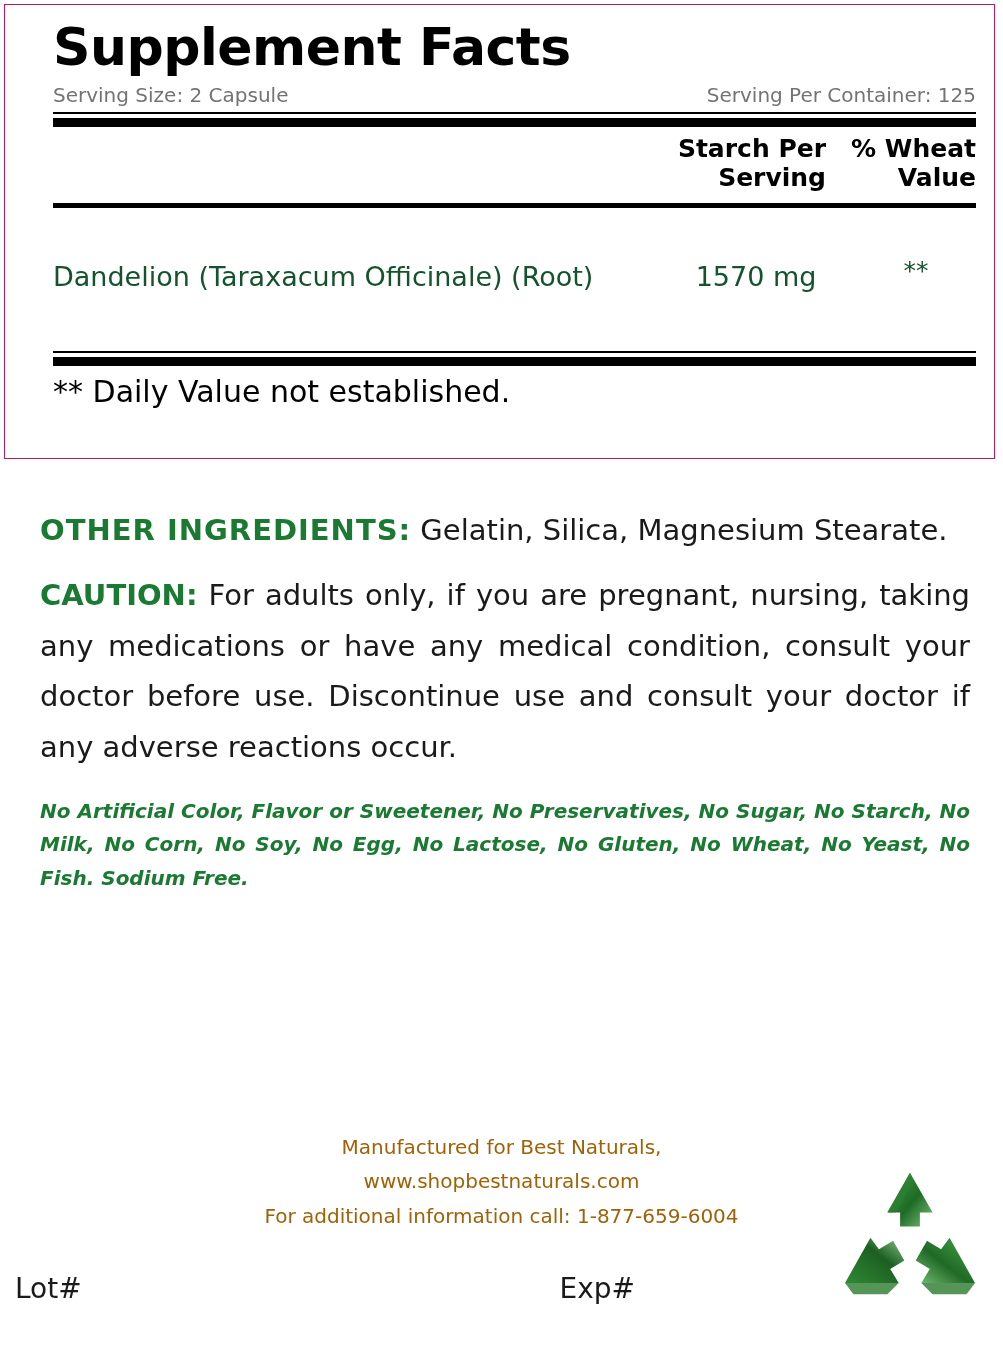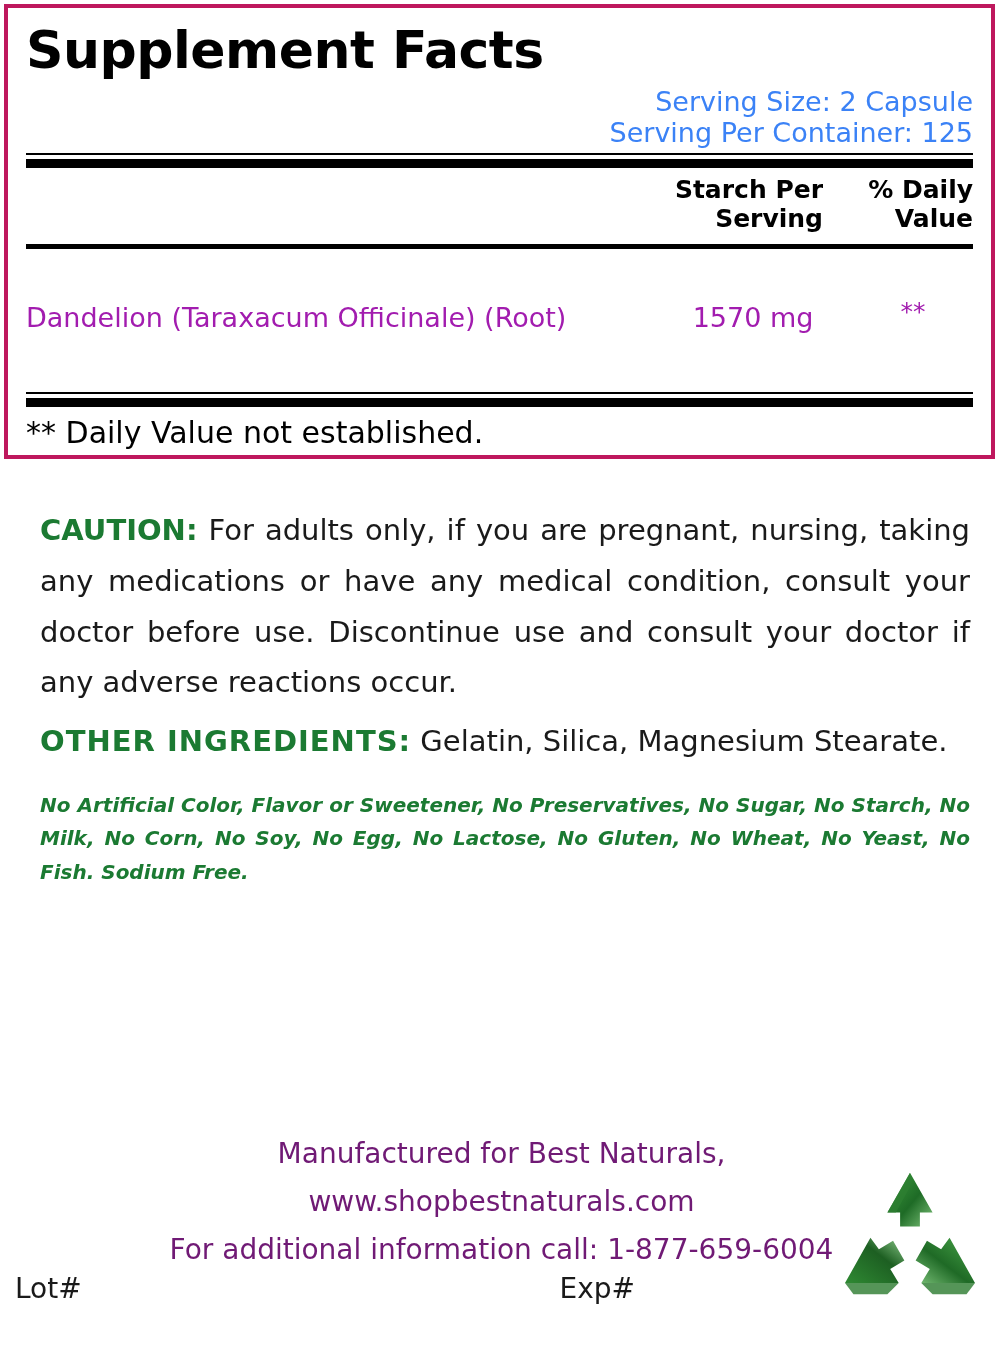--- a/index.html
+++ b/index.html
@@ -22,47 +22,47 @@
     height: 1369px;
   }
 
   
   .sf-panel {
     position: absolute;
     left: 4px;
     top: 4px;
     width: 991px;
     height: 455px;
-    border: 4px solid #be185d;
+    border: 1px solid #be185d;
     box-sizing: border-box;
     background: #fff;
+    padding-left: 30px;
   }
   .sf-inner {
     padding: 0 18px;
     box-sizing: border-box;
     height: 100%;
     position: relative;
   }
   .sf-title {
     font-family: "DejaVu Sans", sans-serif;
     font-weight: bold;
     font-size: 52px;
     letter-spacing: -0.5px;
     line-height: 1;
     padding-top: 16px;
     color: #000;
   }
   .sf-serving-row {
     display: flex;
     justify-content: space-between;
     align-items: flex-end;
-    font-size: 27px;
+    font-size: 20px;
     padding-top: 10px;
-    color: #3b82f6;
-    flex-direction: column;
+    color: #737373;
   }
   .rule-thin {
     border-top: 2px solid #000;
     margin-top: 5px;
   }
   .rule-thick {
     border-top: 9px solid #000;
     margin-top: 4px;
   }
   .rule-med {
@@ -84,21 +84,21 @@
   }
   .sf-colhead .dv {
     width: 150px;
     text-align: right;
   }
   .sf-ing-row {
     display: flex;
     align-items: center;
     font-size: 27px;
     height: 138px;
-    color: #a21caf;
+    color: #14532d;
   }
   .sf-ing-name {
     flex: 1 1 auto;
     white-space: nowrap;
   }
   .sf-ing-amt {
     width: 200px;
     text-align: center;
     white-space: nowrap;
   }
@@ -155,23 +155,23 @@
 
   
   .footer {
     position: absolute;
     left: 0;
     top: 1130px;
     width: 1003px;
     text-align: center;
   }
   .footer-line {
-    font-size: 28px;
+    font-size: 20px;
     line-height: 1.72;
-    color: #701a75;
+    color: #a16207;
     white-space: nowrap;
   }
   .footer-lot {
     position: absolute;
     left: 15px;
     top: 1272px;
     width: 620px;
     display: flex;
     justify-content: space-between;
     font-size: 28px;
@@ -203,21 +203,21 @@
 
       <div class="rule-thin"></div>
       <div class="rule-thick"></div>
 
       <div class="sf-colhead">
         <div class="amount">
           <div>Starch Per</div>
           <div>Serving</div>
         </div>
         <div class="dv">
-          <div>% Daily</div>
+          <div>% Wheat</div>
           <div>Value</div>
         </div>
       </div>
 
       <div class="rule-med" style="margin-top:10px;"></div>
 
       <div class="sf-ing-row">
         <span class="sf-ing-name">Dandelion (Taraxacum Officinale) (Root)</span>
         <span class="sf-ing-amt">1570 mg</span>
         <span class="sf-ing-dv sf-dv-sup">**</span>
@@ -225,23 +225,23 @@
 
       <div class="rule-thin"></div>
       <div class="rule-thick"></div>
 
       <div class="sf-footnote">** Daily Value not established.</div>
     </div>
   </div>
 
   <div class="body-block">
 
+    <p class="para other"><span class="lbl-green">OTHER INGREDIENTS:</span><span> Gelatin, Silica, Magnesium Stearate.</span></p>
+
     <p class="para"><span class="lbl-green caution">CAUTION:</span><span> For adults only, if you are pregnant, nursing, taking any medications or have any medical condition, consult your doctor before use. Discontinue use and consult your doctor if any adverse reactions occur.</span></p>
-
-    <p class="para other"><span class="lbl-green">OTHER INGREDIENTS:</span><span> Gelatin, Silica, Magnesium Stearate.</span></p>
 
     <p class="claims">No Artificial Color, Flavor or Sweetener, No Preservatives, No Sugar, No Starch, No Milk, No Corn, No Soy, No Egg, No Lactose, No Gluten, No Wheat, No Yeast, No Fish. Sodium Free.</p>
   </div>
 
   <div class="footer">
     <div class="footer-line">Manufactured for Best Naturals,</div>
     <div class="footer-line">www.shopbestnaturals.com</div>
     <div class="footer-line">For additional information call: 1-877-659-6004</div>
   </div>
 

